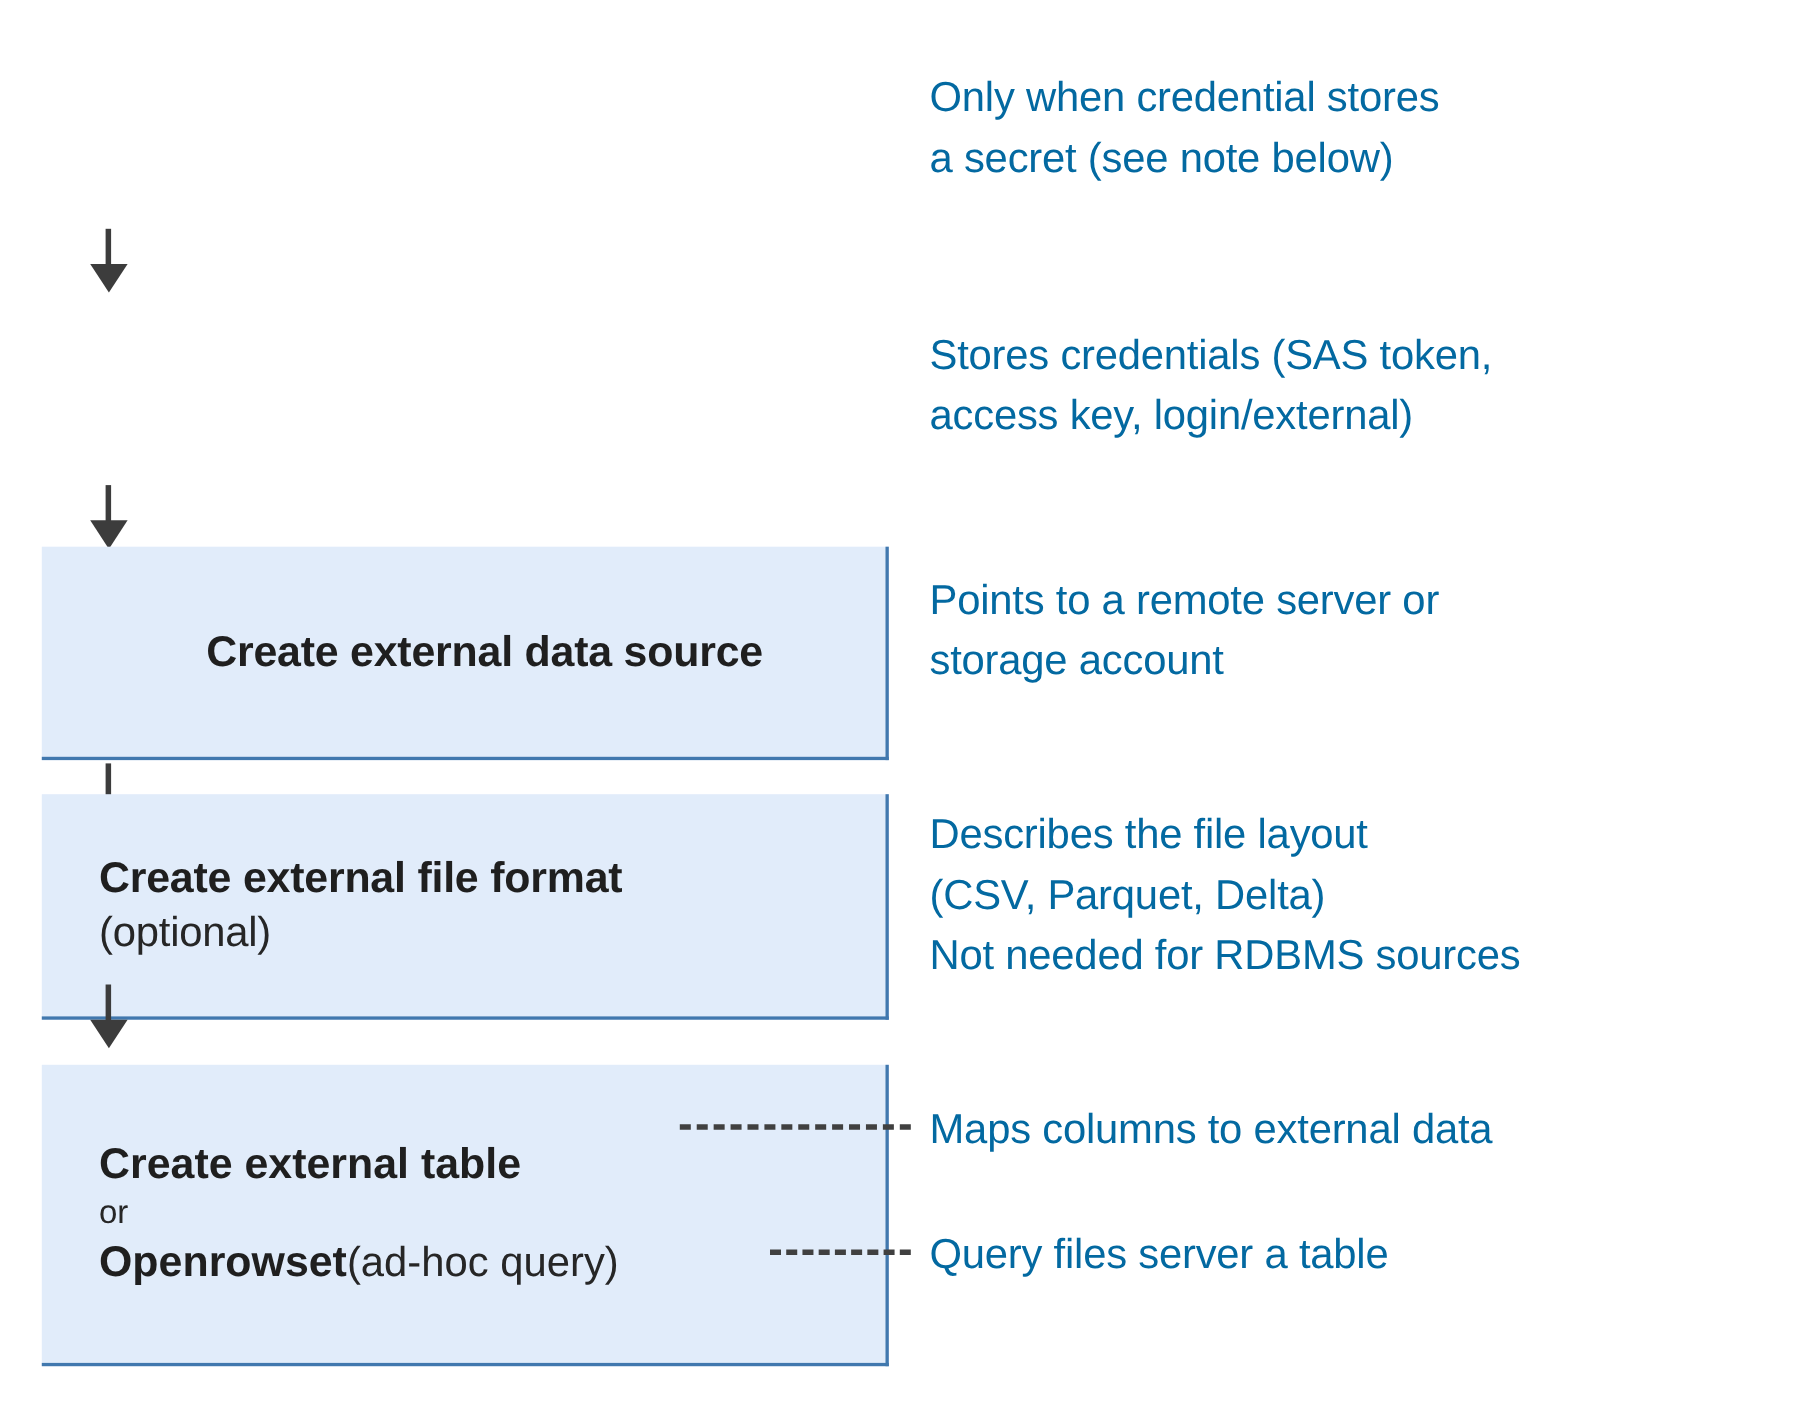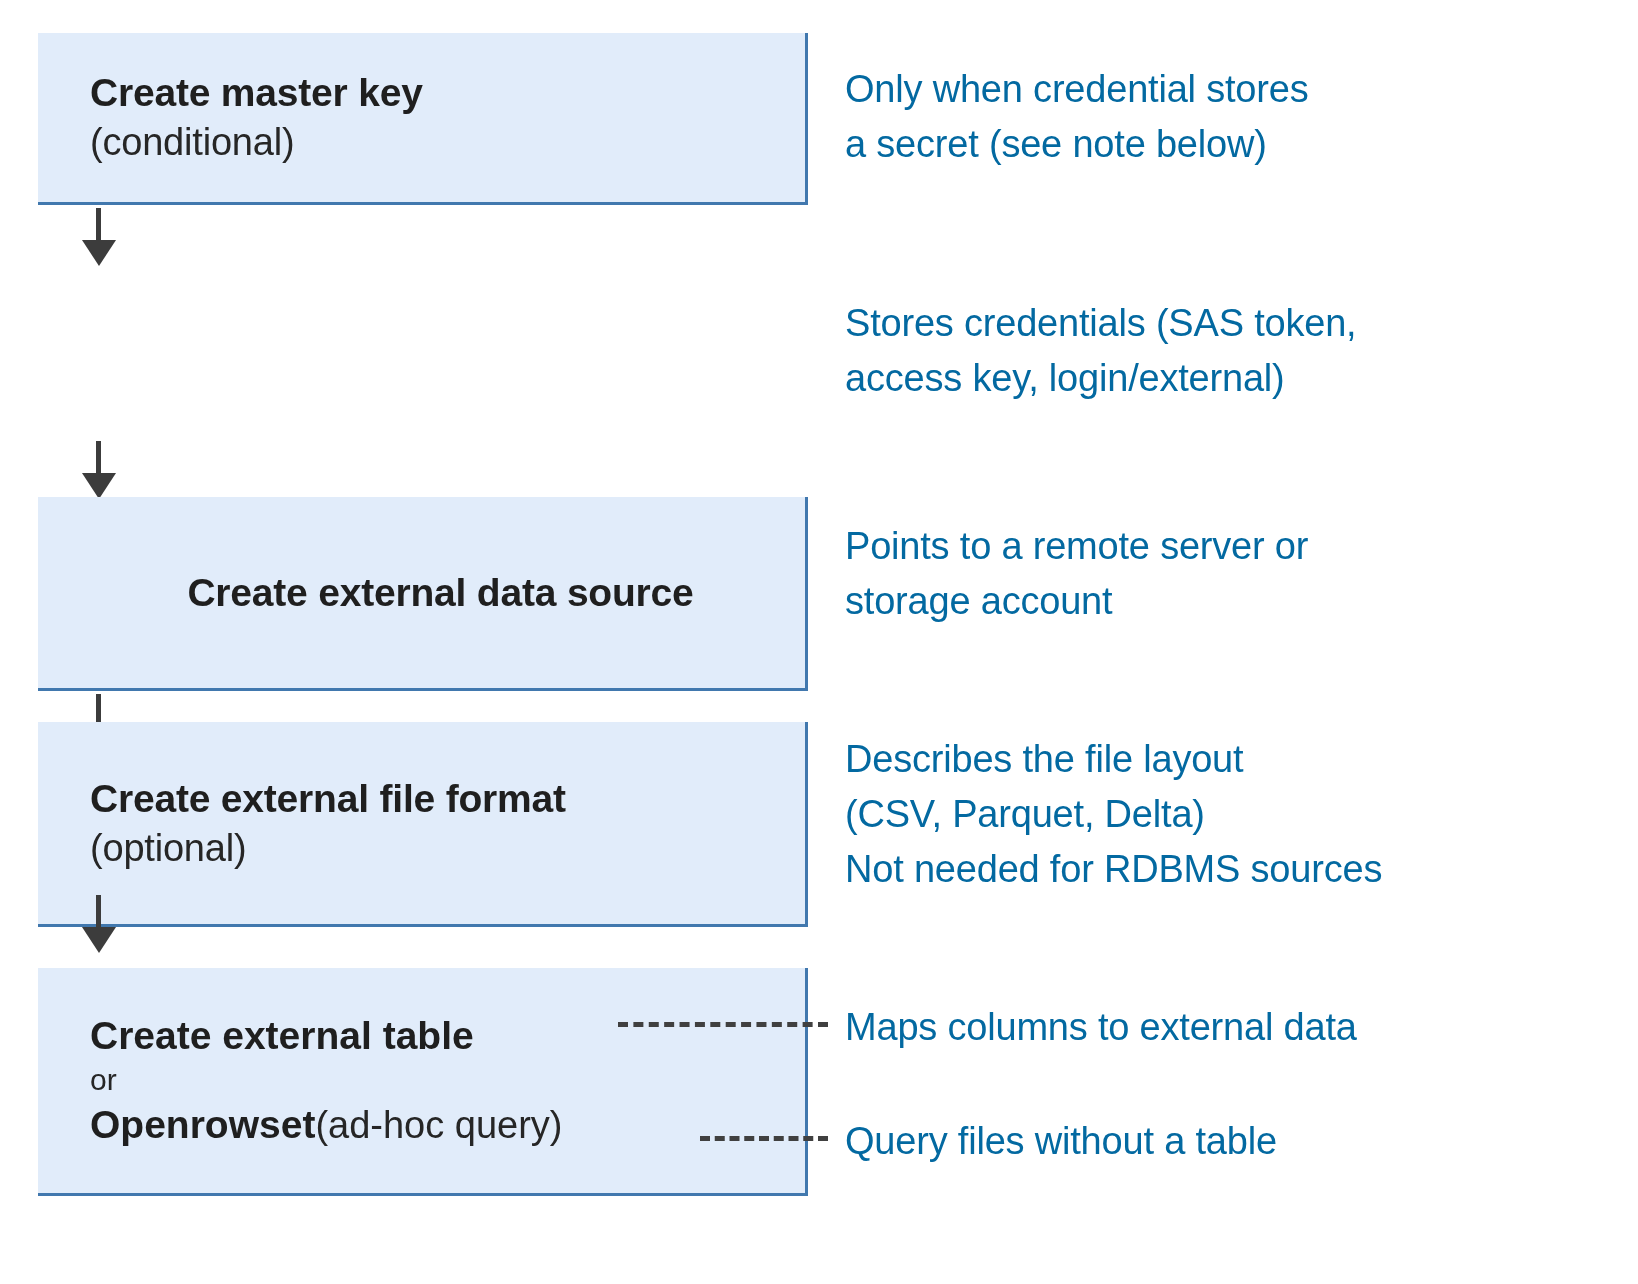--- a/index.html
+++ b/index.html
@@ -106,26 +106,20 @@
   }
   .lastbox-row .bold { font-weight: bold; font-size: 39px; color:#1f1f1f; }
   .lastbox-row .plain { font-weight: normal; font-size: 38px; color:#262626; }
   .or-line { font-size: 30px; color: #262626; }
 </style>
 </head>
 <body>
 
 <div id="canvas">
 
-  <div class="step-box" style="top:33px; height:172px;">
-    <div class="step-text">
-      <div class="step-title">Create master key</div>
-      <div class="step-sub">(conditional)</div>
-    </div>
-  </div>
   <div class="annot" style="top:62px;">Only when credential stores
 a secret (see note below)</div>
 
   <div class="arrow" style="top:208px; height:58px;">
     <div class="shaft" style="height:34px;"></div>
     <div class="head" style="top:32px;"></div>
   </div>
 
   <div class="annot" style="top:296px;">Stores credentials (SAS token,
 access key, login/external)</div>
@@ -156,32 +150,32 @@
   </div>
   <div class="annot" style="top:732px;">Describes the file layout
 (CSV, Parquet, Delta)
 Not needed for RDBMS sources</div>
 
   <div class="arrow" style="top:895px; height:58px;">
     <div class="shaft" style="height:34px;"></div>
     <div class="head" style="top:32px;"></div>
   </div>
 
-  <div class="step-box" style="top:968px; height:228px;">
+  <div class="step-box" style="top:968px; height:274px;">
     <div class="step-text">
       <div class="lastbox-row">
         <span class="bold">Create external table</span>
       </div>
       <div class="or-line">or</div>
       <div class="lastbox-row">
         <span class="bold">Openrowset</span>
         <span class="plain"> (ad-hoc query)</span>
       </div>
     </div>
   </div>
 
   <div class="leader" style="left:618px; top:1022px; width:210px;"></div>
   <div class="leader" style="left:700px; top:1136px; width:128px;"></div>
 
   <div class="annot" style="top:1000px;">Maps columns to external data</div>
-  <div class="annot" style="top:1114px;">Query files without a table</div>
+  <div class="annot" style="top:1114px;">Query files server a table</div>
 
 </div>
 
 </body></html>

